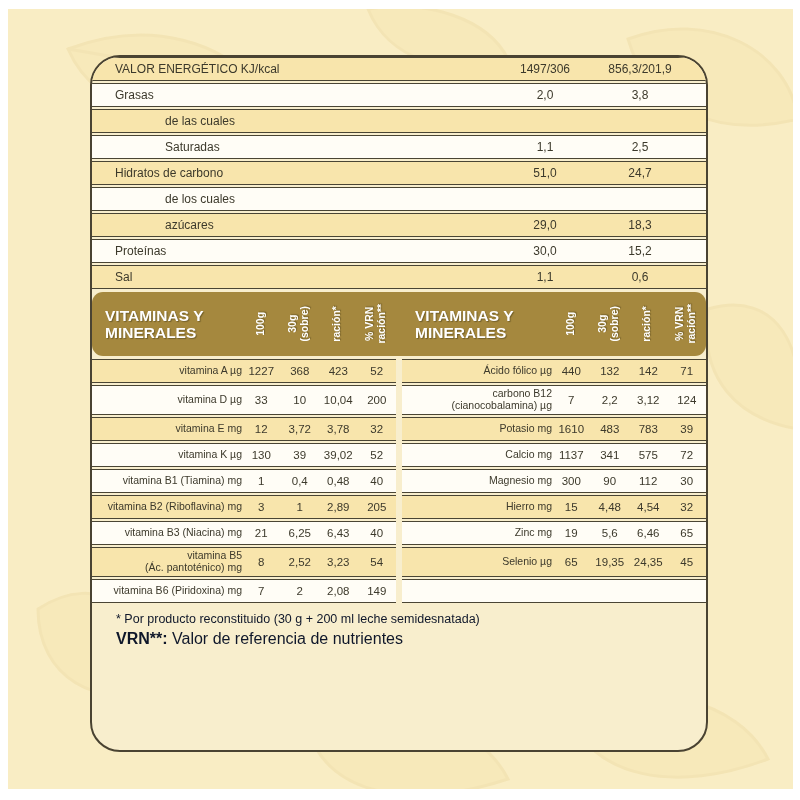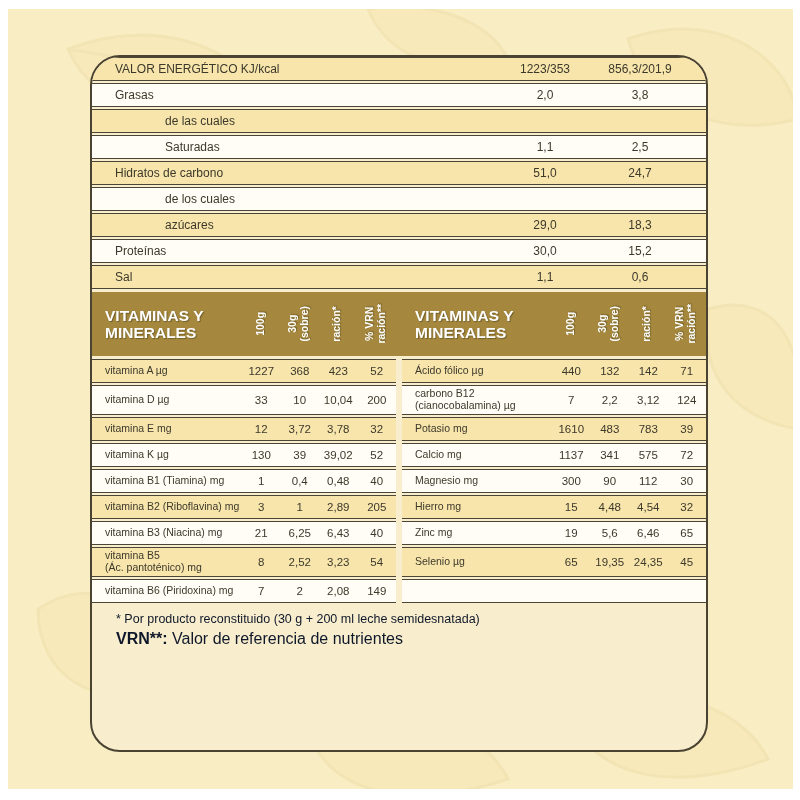--- a/index.html
+++ b/index.html
@@ -46,42 +46,42 @@
     border-top:1px solid #4a4534; border-bottom:1px solid #4a4534;
     background:#fffdf6; height:24px; font-size:12px; color:#3c392b;
   }
   .band.hl { background:#f8e5ac; }
   .band .lbl { padding-left:23px; white-space:nowrap; overflow:hidden; }
   .band .lbl.ind { padding-left:73px; }
   .band .num { text-align:center; }
   
   .vit-header {
     margin-top:3px; background:#a5883e; height:64px; flex:0 0 64px;
-    display:flex; gap:6px; color:#fff;
+    display:flex; gap:6px; color:#fff;border-radius:11px;
   }
   .vit-half { flex:1 1 0; display:grid; grid-template-columns:150px repeat(4,1fr); align-items:center; }
   .vit-title { padding-left:13px; font-weight:bold; font-size:15.5px; line-height:1.1; text-shadow:1px 1px 1px rgba(40,35,10,0.4); }
   .vcol { display:flex; align-items:center; justify-content:center; height:64px; }
   .vcol > span {
     display:block; width:max-content; transform:rotate(-90deg);
     font-weight:bold; font-size:10.5px; line-height:1.12; text-align:center;
     white-space:pre-line; text-shadow:1px 1px 1px rgba(40,35,10,0.35);
   }
   
   .vit-rows { margin-top:3px; display:flex; flex-direction:column; gap:2px; }
   .vrow { display:flex; gap:6px; }
   .vband {
     flex:1 1 0; display:grid; grid-template-columns:150px repeat(4,1fr);
     align-items:center;
     border-top:1px solid #4a4534; border-bottom:1px solid #4a4534;
     background:#fffdf6; height:24px;
   }
   .vrow.tall .vband { height:30px; }
   .vrow.hl .vband { background:#f8e5ac; }
-  .vband .vlbl { padding-left:13px; font-size:10.5px; color:#3c392b; line-height:1.1; white-space:pre-line; }
+  .vband .vlbl { padding-left:13px; font-size:10.5px; color:#3c392b; line-height:1.1; white-space:pre-line;text-align:right; }
   .vband .vnum { text-align:center; font-size:11.5px; color:#3c392b; }
   
   .panel-footer { flex:1 1 auto; padding:9px 0 0 24px; color:#0f172a; }
   .fn1 { font-size:12.5px; margin-bottom:4px; }
   .fn2 { font-size:16px; }
   .fn2 b { font-weight:bold; }
 </style>
 </head>
 <body>
 
@@ -99,21 +99,21 @@
       <path d="M360 0 C420 -10 480 10 500 50 C440 70 380 50 360 0 Z" fill="#f6e6b2"></path>
     </g>
   </svg>
 
   <div class="panel">
 
 
     <div class="macro-rows" id="macro-rows">
         <div class="band cols hl">
           <span class="lbl">VALOR ENERGÉTICO KJ/kcal</span>
-          <span class="num">1223/353</span>
+          <span class="num">1497/306</span>
           <span class="num">856,3/201,9</span>
         </div>
         <div class="band cols">
           <span class="lbl">Grasas</span>
           <span class="num">2,0</span>
           <span class="num">3,8</span>
         </div>
         <div class="band cols hl">
           <span class="lbl ind">de las cuales</span>
           <span class="num"></span>

